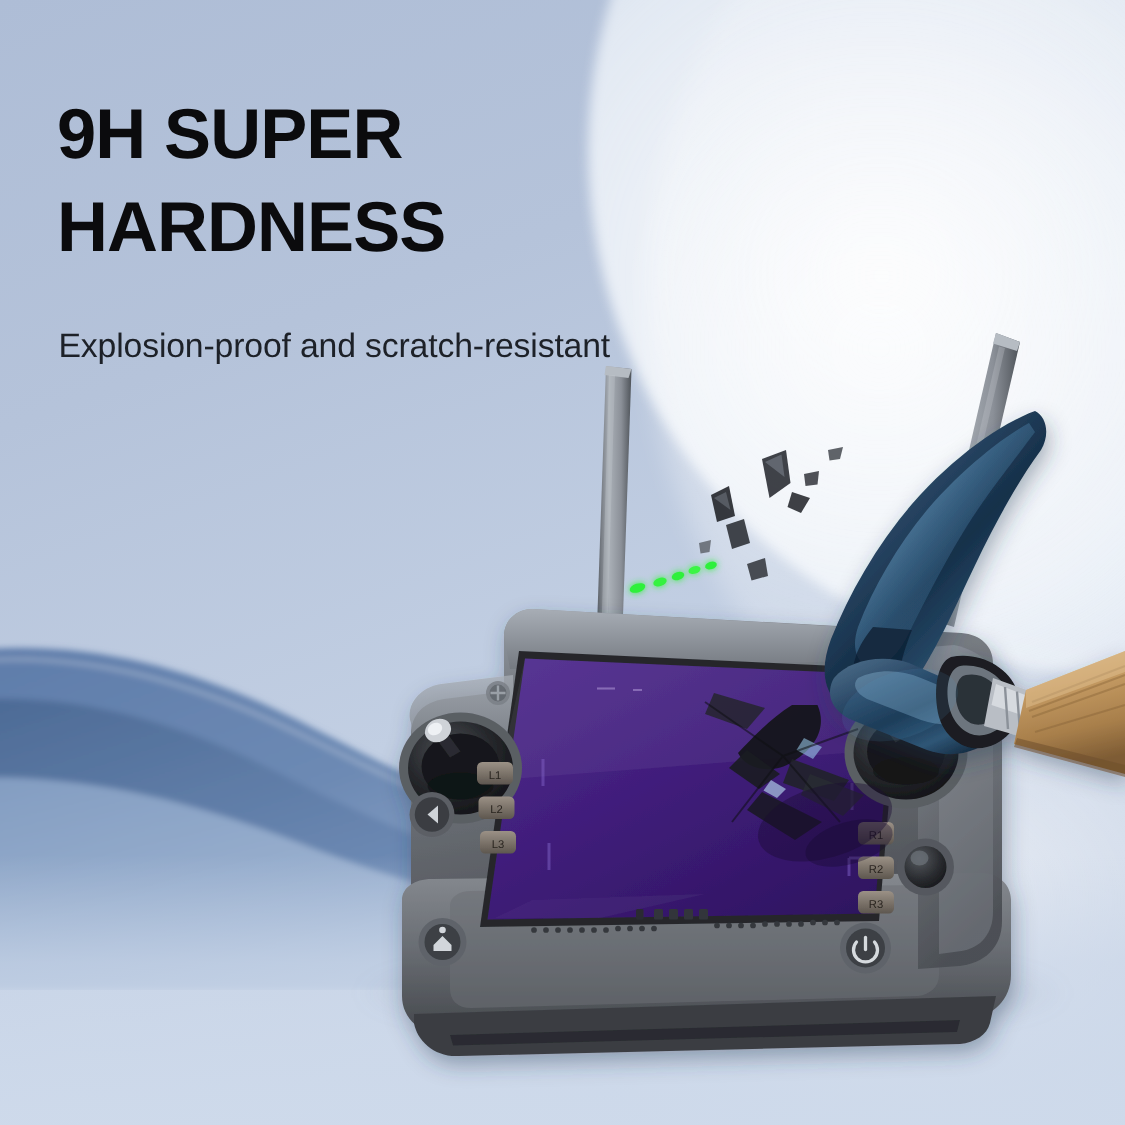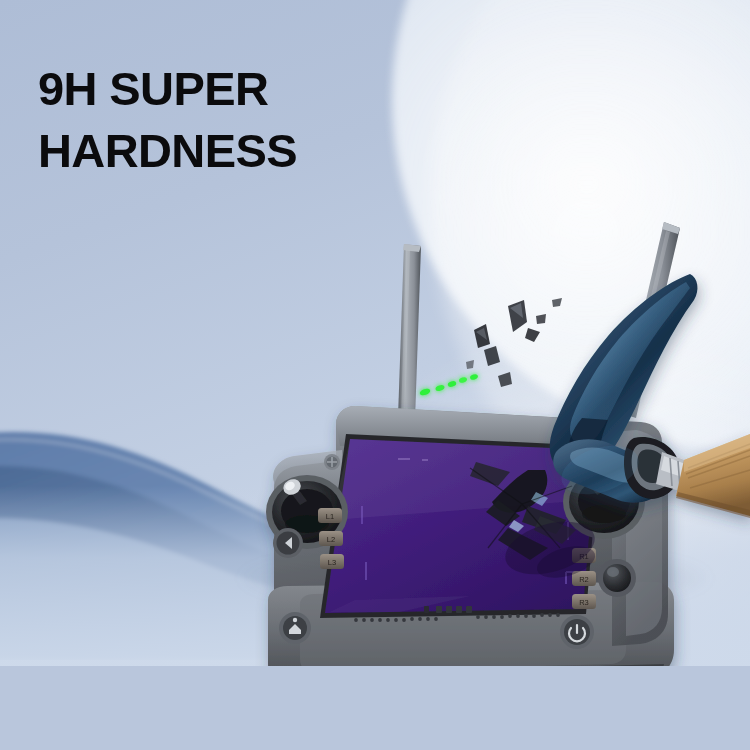--- a/index.html
+++ b/index.html
@@ -6,21 +6,21 @@
   * { margin:0; padding:0; box-sizing:border-box; }
   html,body { width:750px; height:750px; overflow:hidden; }
   body {
     font-family:"Liberation Sans", sans-serif;
     background:#b9c6dc;
   }
 
   
   #stage {
     position:relative;
-    width:750px; height:666px;
+    width:750px; height:750px;
     overflow:hidden;
     background:
       linear-gradient(160deg,#aebdd6 0%, #b5c3da 28%, #c2cfe3 58%, #ccd7e8 78%, #c6d2e4 100%);
   }
 
   
   .bg-arc {
     position:absolute;
     left:392px; top:-250px;
     width:700px; height:700px;
@@ -116,20 +116,21 @@
         <path d="M -60,196 C 60,176 150,196 250,236 C 345,272 440,294 560,302 L 560,330 L -60,330 Z" fill="url(#wv3)" opacity=".75"></path>
         <path d="M -60,124 C 55,94 145,112 245,162 C 335,206 425,250 560,270" fill="none" stroke="rgba(255,255,255,.35)" stroke-width="2"></path>
       </g>
     </svg>
   </div>
 
   <div class="floor"></div>
 
   <div class="headline">9H SUPER
 HARDNESS</div>
+  <div class="subhead">Explosion-proof and scratch-resistant</div>
 
   <div class="shadow-pool"></div>
 
   <div id="device">
   <svg viewBox="0 0 750 750">
     <defs>
       <linearGradient id="bodyG" x1="0" y1="0" x2="0.25" y2="1">
         <stop offset="0%" stop-color="#9aa0a8"></stop>
         <stop offset="22%" stop-color="#7c8188"></stop>
         <stop offset="58%" stop-color="#666a70"></stop>

